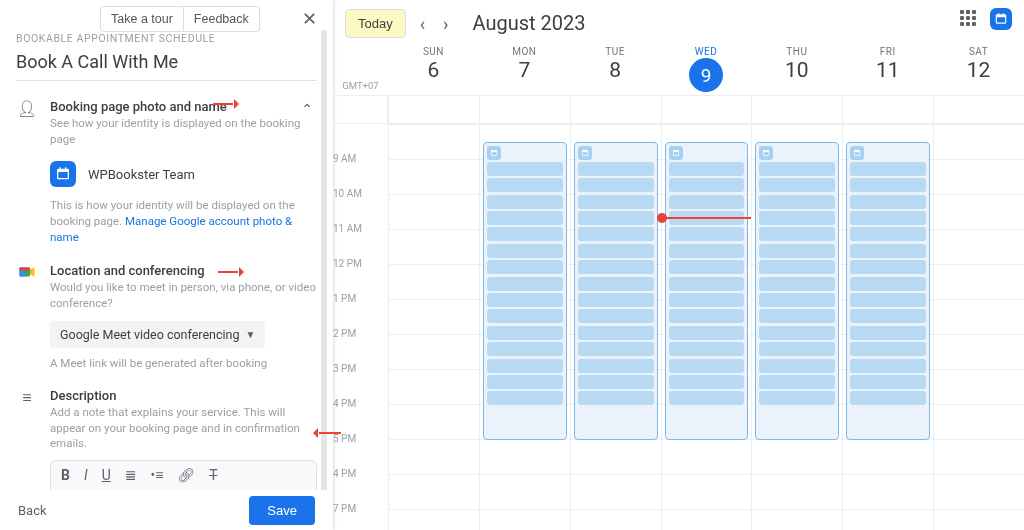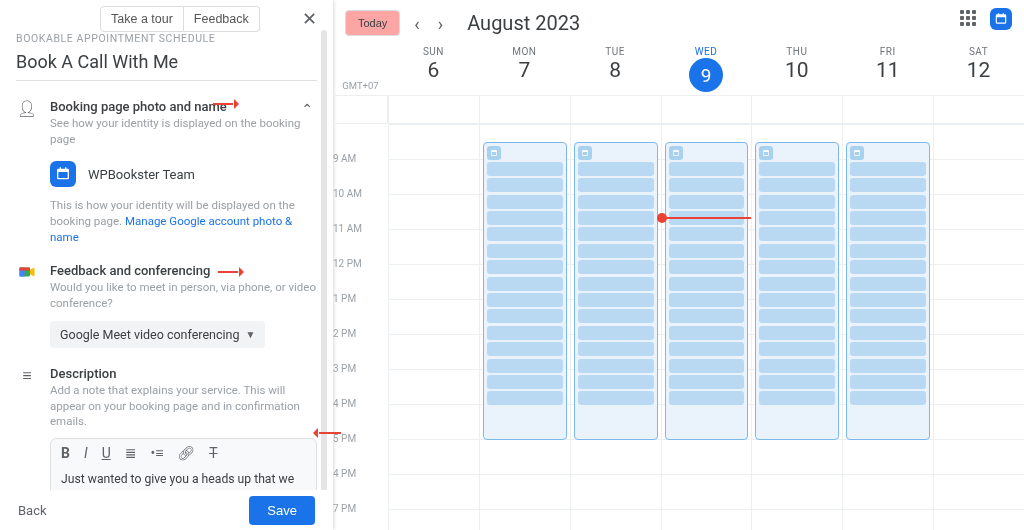--- a/index.html
+++ b/index.html
@@ -41,21 +41,21 @@
   .btn-primary { background: #1a73e8; color: #fff; font-size: 13px; font-weight: 500; padding: 7px 18px; border-radius: 4px; border: none; cursor: pointer; }
   
   .arrow-r { position: absolute; height: 2px; background: #ea4335; }
   .arrow-r::after { content: ""; position: absolute; right: -1px; top: -4px; border: 5px solid transparent; border-right-color: #ea4335; transform: translateX(100%) rotate(180deg); }
   .arrow-l { position: absolute; height: 2px; background: #ea4335; }
   .arrow-l::after { content: ""; position: absolute; left: -1px; top: -4px; border: 5px solid transparent; border-left-color: #ea4335; transform: translateX(-100%) rotate(180deg); }
 
   
   .main { flex: 1; position: relative; overflow: hidden; }
   .topbar { height: 40px; display: flex; align-items: center; padding: 6px 12px 0 12px; gap: 10px; }
-  .today-btn { border: 1px solid #dadce0; border-radius: 4px; background: #fca5a5; font-size: 11px; color: #3c4043; padding: 6px 12px; cursor: pointer; }
+  .today-btn { border: 1px solid #dadce0; border-radius: 4px; background: #fef9c3; font-size: 13px; color: #3c4043; padding: 6px 12px; cursor: pointer; }
   .nav-arrow { color: #5f6368; font-size: 18px; cursor: pointer; padding: 2px 4px; }
   .month-label { font-size: 20px; color: #3c4043; margin-left: 10px; text-align: right; }
   .top-right { position: absolute; right: 12px; top: 8px; display: flex; gap: 12px; align-items: center; }
   .apps-grid { width: 18px; height: 18px; display: grid; grid-template-columns: repeat(3, 4px); grid-template-rows: repeat(3, 4px); gap: 2px; cursor: pointer; }
   .apps-grid i { background: #5f6368; border-radius: 1px; }
   .cal-badge { width: 22px; height: 22px; background: #1a73e8; border-radius: 6px; display: flex; align-items: center; justify-content: center; }
   .cal-badge svg { fill: #fff; }
 
   .day-header { display: flex; height: 56px; border-bottom: 1px solid #eceff1; }
   .tz-col { width: 55px; flex: 0 0 55px; display: flex; align-items: flex-end; justify-content: center; font-size: 9.5px; color: #9aa0a6; padding-bottom: 4px; }
@@ -131,29 +131,30 @@
       <div class="section">
         <div class="icon-col">
           <svg class="meet-icon" viewBox="0 0 24 24">
               <rect x="2" y="6" width="14" height="12" rx="2" fill="#34a853"></rect>
               <rect x="2" y="6" width="7" height="12" fill="#4285f4"></rect>
               <polygon points="16,9 22,6 22,18 16,15" fill="#fbbc04"></polygon>
               <rect x="2" y="6" width="14" height="4" fill="#ea4335"></rect>
             </svg>
         </div>
         <div class="body-col">
-          <div class="sec-head">Feedback and conferencing</div>
+          <div class="sec-head">Location and conferencing</div>
           <div class="sec-sub">Would you like to meet in person, via phone, or video conference?</div>
         </div>
       </div>
       <div class="dropdown-chip">
         <span>Google Meet video conferencing</span>
         <span class="caret">▼</span>
       </div>
       <div class="arrow-r" style="top:271px; left:218px; width:20px;"></div>
+      <div class="meet-note">A Meet link will be generated after booking</div>
 
       
       <div class="section">
         <div class="icon-col">
             <span style="color:#5f6368;font-size:16px;">≡</span>
           </div>
         <div class="body-col">
           <div class="sec-head">Description</div>
           <div class="sec-sub">Add a note that explains your service. This will appear on your booking page and in confirmation emails.</div>
         </div>

